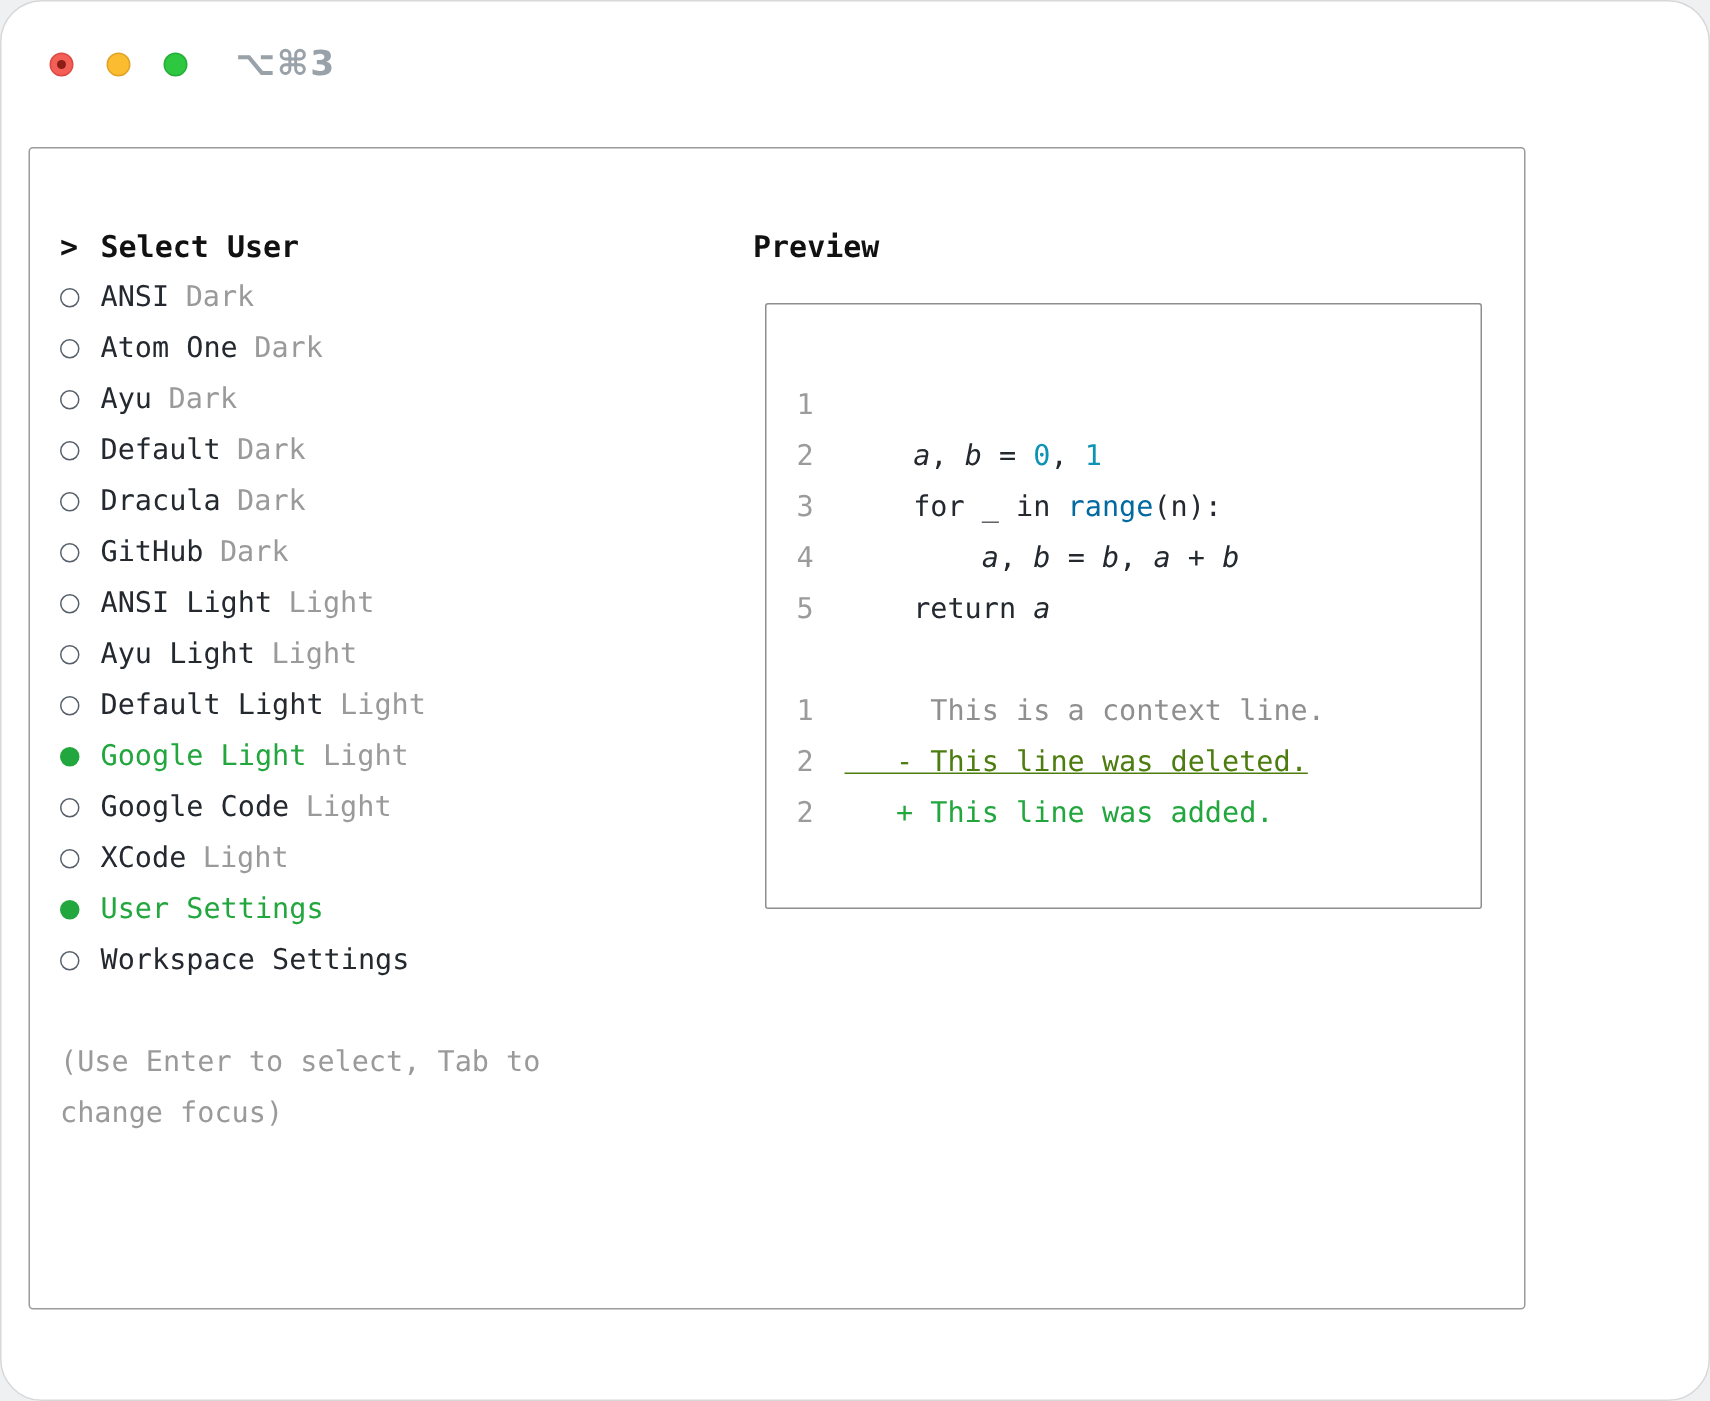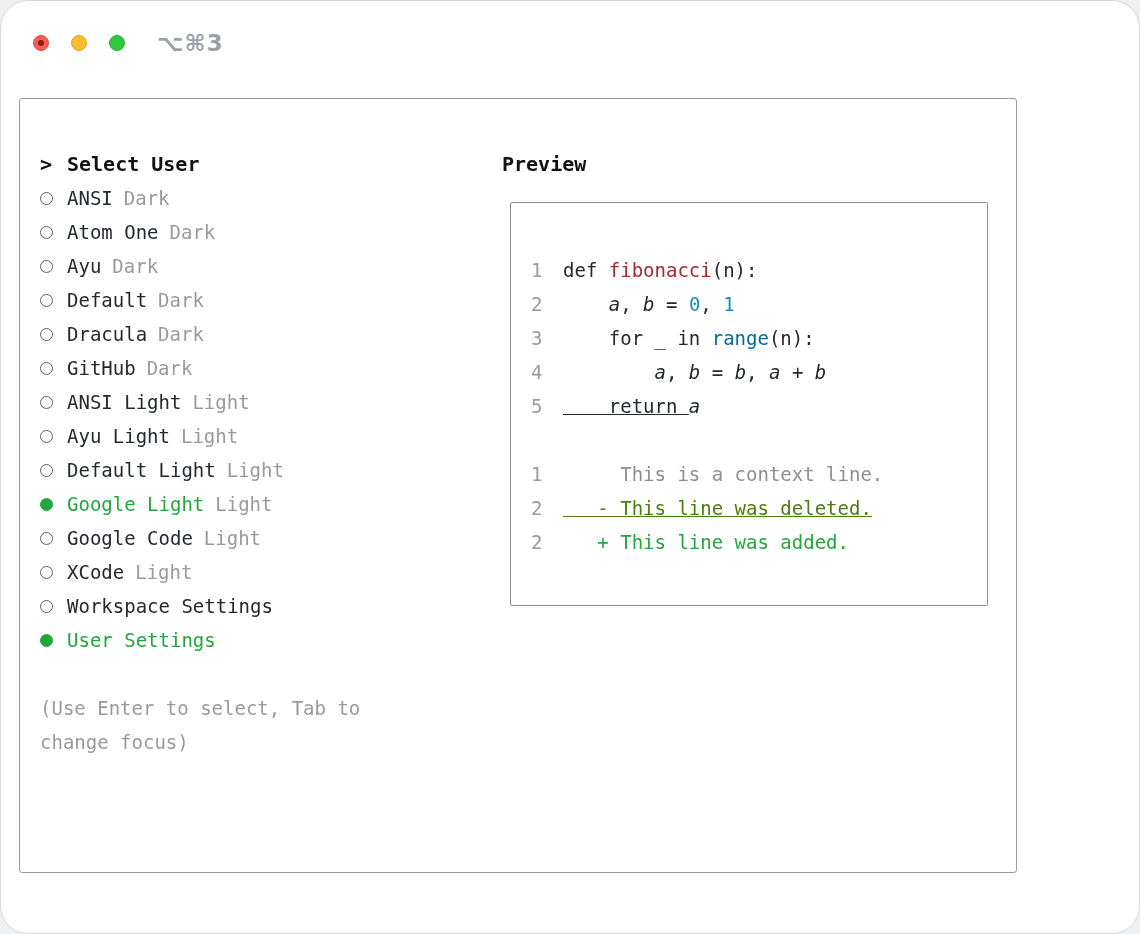--- a/index.html
+++ b/index.html
@@ -178,43 +178,43 @@
             </span>
             <span>XCode</span>
             <span class="variant" style="color: rgb(154, 154, 154);">Light</span>
           </div>
         </div>
 
 
       <div id="apply-list">
           <div class="row option-row">
             <span class="icon-slot">
+              <span class="radio" style="background: rgb(34, 166, 62); border-color: rgb(34, 166, 62);"></span>
+            </span>
+            <span style="color: rgb(34, 166, 62);">User Settings</span>
+          </div>
+          <div class="row option-row">
+            <span class="icon-slot">
               <span class="radio"></span>
             </span>
             <span>Workspace Settings</span>
-          </div>
-          <div class="row option-row">
-            <span class="icon-slot">
-              <span class="radio" style="background: rgb(34, 166, 62); border-color: rgb(34, 166, 62);"></span>
-            </span>
-            <span style="color: rgb(34, 166, 62);">User Settings</span>
           </div>
         </div>
 
       <div class="hint">(Use Enter to select, Tab to change focus)</div>
     </div>
 
     <div class="right-col">
       <div class="preview-title">Preview</div>
       <div class="preview-box" id="preview-box">
-          <div class="code-line"><span class="lineno">1</span><span class="code-content"><span style="color: rgb(36, 41, 47);">def </span><span style="color: rgb(165, 42, 42);">fibonacci</span><span style="color: rgb(36, 41, 47);">(n):</span></span></div>
+          <div class="code-line"><span class="lineno">1</span></div>
           <div class="code-line"><span class="lineno">2</span><span class="code-content"><span style="color: rgb(36, 41, 47);">    </span><span class="tok-var" style="color: rgb(36, 41, 47);">a</span><span style="color: rgb(36, 41, 47);">, </span><span class="tok-var" style="color: rgb(36, 41, 47);">b</span><span style="color: rgb(36, 41, 47);"> = </span><span style="color: rgb(14, 147, 180);">0</span><span style="color: rgb(36, 41, 47);">, </span><span style="color: rgb(14, 147, 180);">1</span></span></div>
           <div class="code-line"><span class="lineno">3</span><span class="code-content"><span style="color: rgb(36, 41, 47);">    for _ in </span><span style="color: #0369a1;">range</span><span style="color: rgb(36, 41, 47);">(n):</span></span></div>
           <div class="code-line"><span class="lineno">4</span><span class="code-content"><span style="color: rgb(36, 41, 47);">        </span><span class="tok-var" style="color: rgb(36, 41, 47);">a</span><span style="color: rgb(36, 41, 47);">, </span><span class="tok-var" style="color: rgb(36, 41, 47);">b</span><span style="color: rgb(36, 41, 47);"> = </span><span class="tok-var" style="color: rgb(36, 41, 47);">b</span><span style="color: rgb(36, 41, 47);">, </span><span class="tok-var" style="color: rgb(36, 41, 47);">a</span><span style="color: rgb(36, 41, 47);"> + </span><span class="tok-var" style="color: rgb(36, 41, 47);">b</span></span></div>
-          <div class="code-line"><span class="lineno">5</span><span class="code-content"><span style="color: rgb(36, 41, 47); text-decoration: underline;">    return </span><span class="tok-var" style="color: rgb(36, 41, 47);">a</span></span></div>
+          <div class="code-line"><span class="lineno">5</span><span class="code-content"><span style="color: rgb(36, 41, 47);">    return </span><span class="tok-var" style="color: rgb(36, 41, 47);">a</span></span></div>
           <div class="code-line"><span class="lineno"></span><span class="code-content"></span></div>
           <div class="code-line"><span class="lineno">1</span><span class="code-content"><span style="color: rgb(143, 143, 143);">     This is a context line.</span></span></div>
           <div class="code-line"><span class="lineno">2</span><span class="code-content"><span style="color: #4d7c0f; text-decoration: underline;">   - This line was deleted.</span></span></div>
           <div class="code-line"><span class="lineno">2</span><span class="code-content"><span style="color: rgb(34, 166, 62);">   + This line was added.</span></span></div>
         </div>
     </div>
   </div>
 </div>
 
 </body></html>

